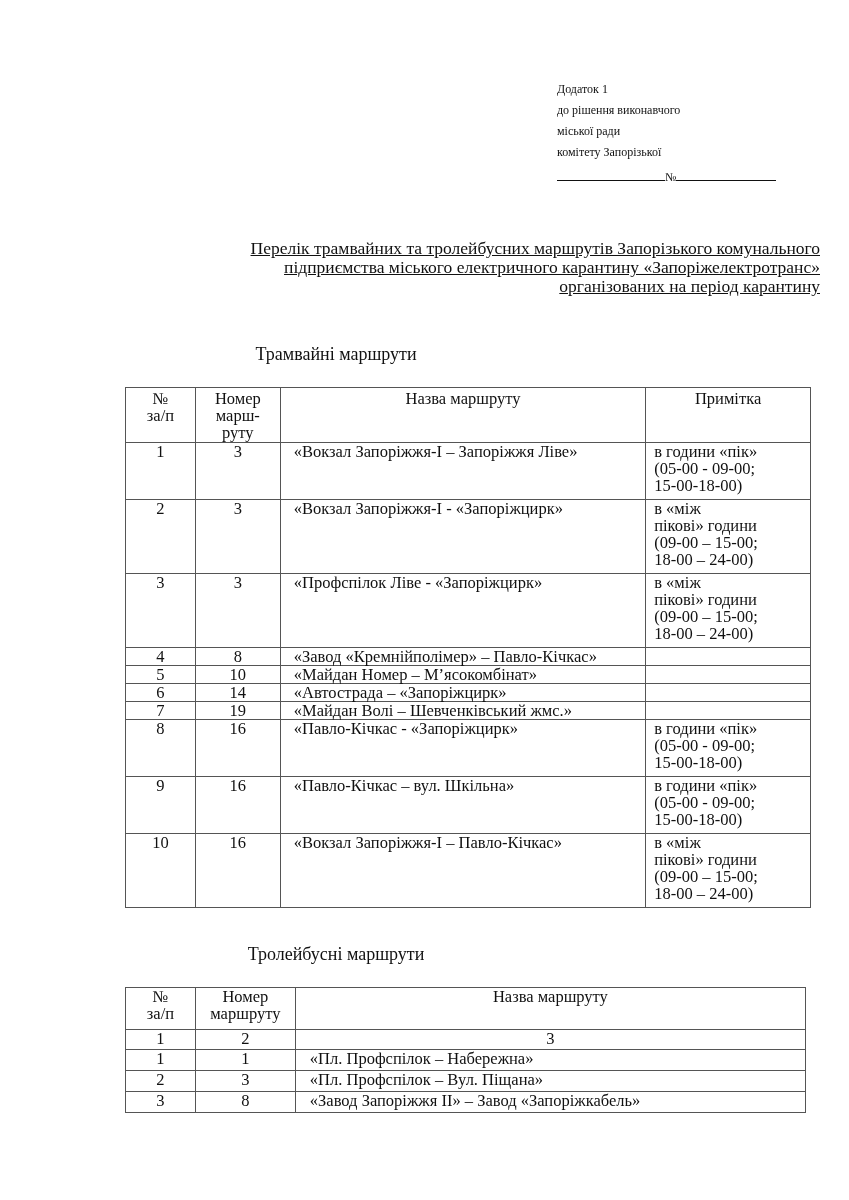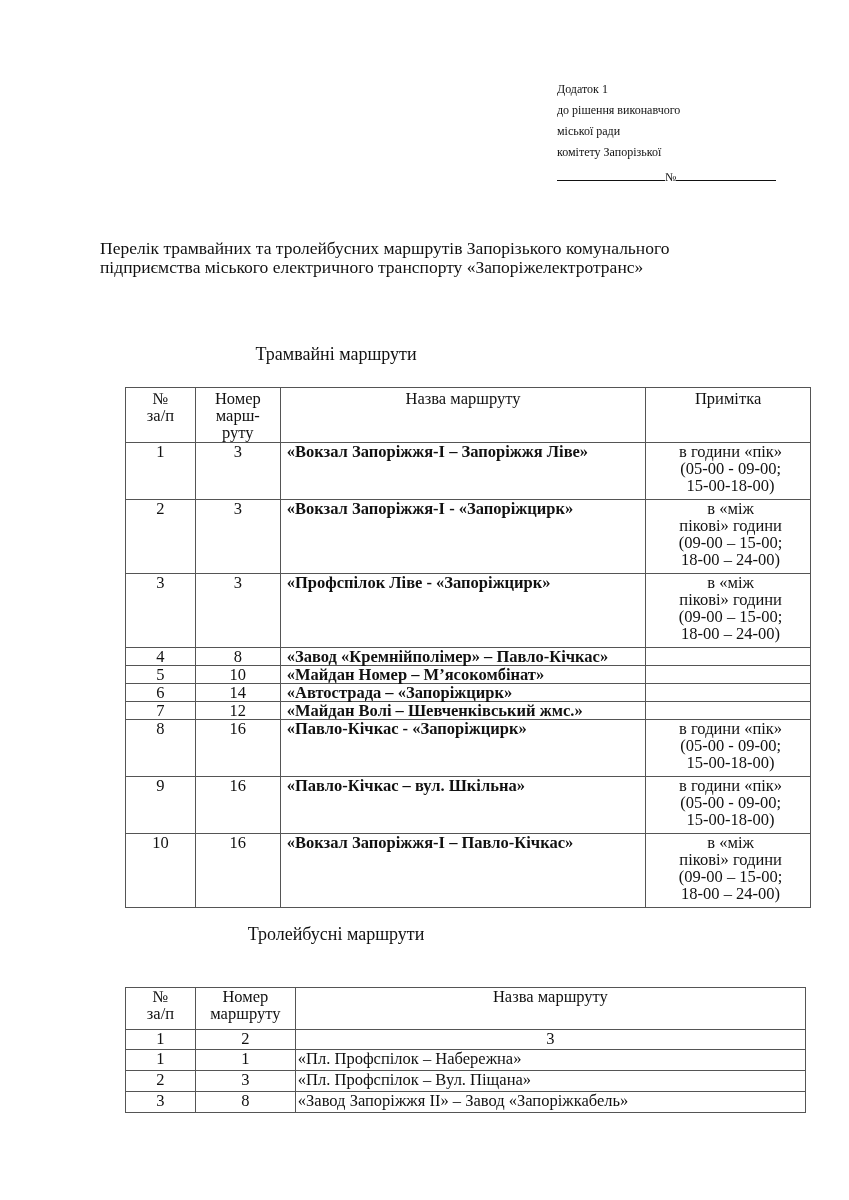--- a/index.html
+++ b/index.html
@@ -11,65 +11,66 @@
   .appendix {
     position: absolute; left: 557px; top: 79px;
     line-height: 21px; font-size: 12px;
   }
   .appendix .line { display: block; white-space: nowrap; }
   .appendix .blank { display: inline-block; border-bottom: 1px solid #111; height: 17px; vertical-align: baseline; }
   .appendix .blank.a { width: 108px; }
   .appendix .blank.b { width: 100px; }
   .doc-title {
     position: absolute; left: 100px; width: 720px; top: 239px;
-    text-align: left; line-height: 19px; font-size: 17.5px;
+    text-align: right; line-height: 19px; font-size: 17.5px; text-decoration: underline;
   }
   .doc-title span { display: block; }
   .section-title {
     position: absolute; left: 0; width: 672px; text-align: center; font-size: 18px;
   }
   table {
     position: absolute; border-collapse: collapse; font-size: 16.5px; line-height: 17px;
   }
   td, th {
     border: 1px solid #555; padding: 0 3px; vertical-align: top; font-weight: normal;
   }
   .c { text-align: center; }
   .l { text-align: left; }
   #tram-table { left: 125px; top: 387px; width: 686px; }
   #tram-table col.c1 { width: 70px; }
   #tram-table col.c2 { width: 85px; }
   #tram-table col.c3 { width: 366px; }
   #tram-table col.c4 { width: 165px; }
   #tram-table th { padding-top: 2px; }
-  #tram-table .note { padding-left: 8px; text-align: center; }
+  #tram-table .note { padding-left: 8px; text-align: left; }
   #tram-table .note span { display: block; }
   #tram-table th span { display: block; }
-  #tram-table .name { padding-left: 6px; font-weight: bold; }
+  #tram-table .name { padding-left: 13px; }
   #trolley-table { left: 125px; top: 987px; width: 681px; }
   #trolley-table col.c1 { width: 70px; }
   #trolley-table col.c2 { width: 100px; }
   #trolley-table col.c3 { width: 511px; }
   #trolley-table th span { display: block; }
-  #trolley-table .name { padding-left: 2px; }
+  #trolley-table .name { padding-left: 14px; }
 </style>
 </head>
 <body>
 
 <div class="appendix">
   <span class="line">Додаток 1</span>
   <span class="line">до рішення виконавчого</span>
   <span class="line">міської ради</span>
   <span class="line">комітету Запорізької</span>
   <span class="line"><span class="blank a"></span><span>№</span><span class="blank b"></span></span>
 </div>
 
 <div class="doc-title">
   <span>Перелік трамвайних та тролейбусних маршрутів Запорізького комунального</span>
-  <span>підприємства міського електричного транспорту «Запоріжелектротранс»</span>
+  <span>підприємства міського електричного карантину «Запоріжелектротранс»</span>
+  <span>організованих на період карантину</span>
 </div>
 
 <div class="section-title" style="top:344px;">Трамвайні маршрути</div>
 
 <table id="tram-table">
   <colgroup>
       <col class="c1">
       <col class="c2">
       <col class="c3">
       <col class="c4">
@@ -135,21 +136,21 @@
         <td class="note"></td>
       </tr>
       <tr style="height: 18px;">
         <td class="c">6</td>
         <td class="c">14</td>
         <td class="l name">«Автострада – «Запоріжцирк»</td>
         <td class="note"></td>
       </tr>
       <tr style="height: 18px;">
         <td class="c">7</td>
-        <td class="c">12</td>
+        <td class="c">19</td>
         <td class="l name">«Майдан Волі – Шевченківський жмс.»</td>
         <td class="note"></td>
       </tr>
       <tr style="height: 57px;">
         <td class="c">8</td>
         <td class="c">16</td>
         <td class="l name">«Павло-Кічкас - «Запоріжцирк»</td>
         <td class="note">
           <span>в години «пік»</span>
           <span>(05-00 - 09-00;</span>
@@ -173,21 +174,21 @@
         <td class="note">
           <span>в «між</span>
           <span>пікові» години</span>
           <span>(09-00 – 15-00;</span>
           <span>18-00 – 24-00)</span>
         </td>
       </tr>
     </tbody>
 </table>
 
-<div class="section-title" style="top:924px;">Тролейбусні маршрути</div>
+<div class="section-title" style="top:944px;">Тролейбусні маршрути</div>
 
 <table id="trolley-table">
   <colgroup>
       <col class="c1">
       <col class="c2">
       <col class="c3">
     </colgroup>
   <thead>
     <tr style="height:42px;">
       <th class="c">

